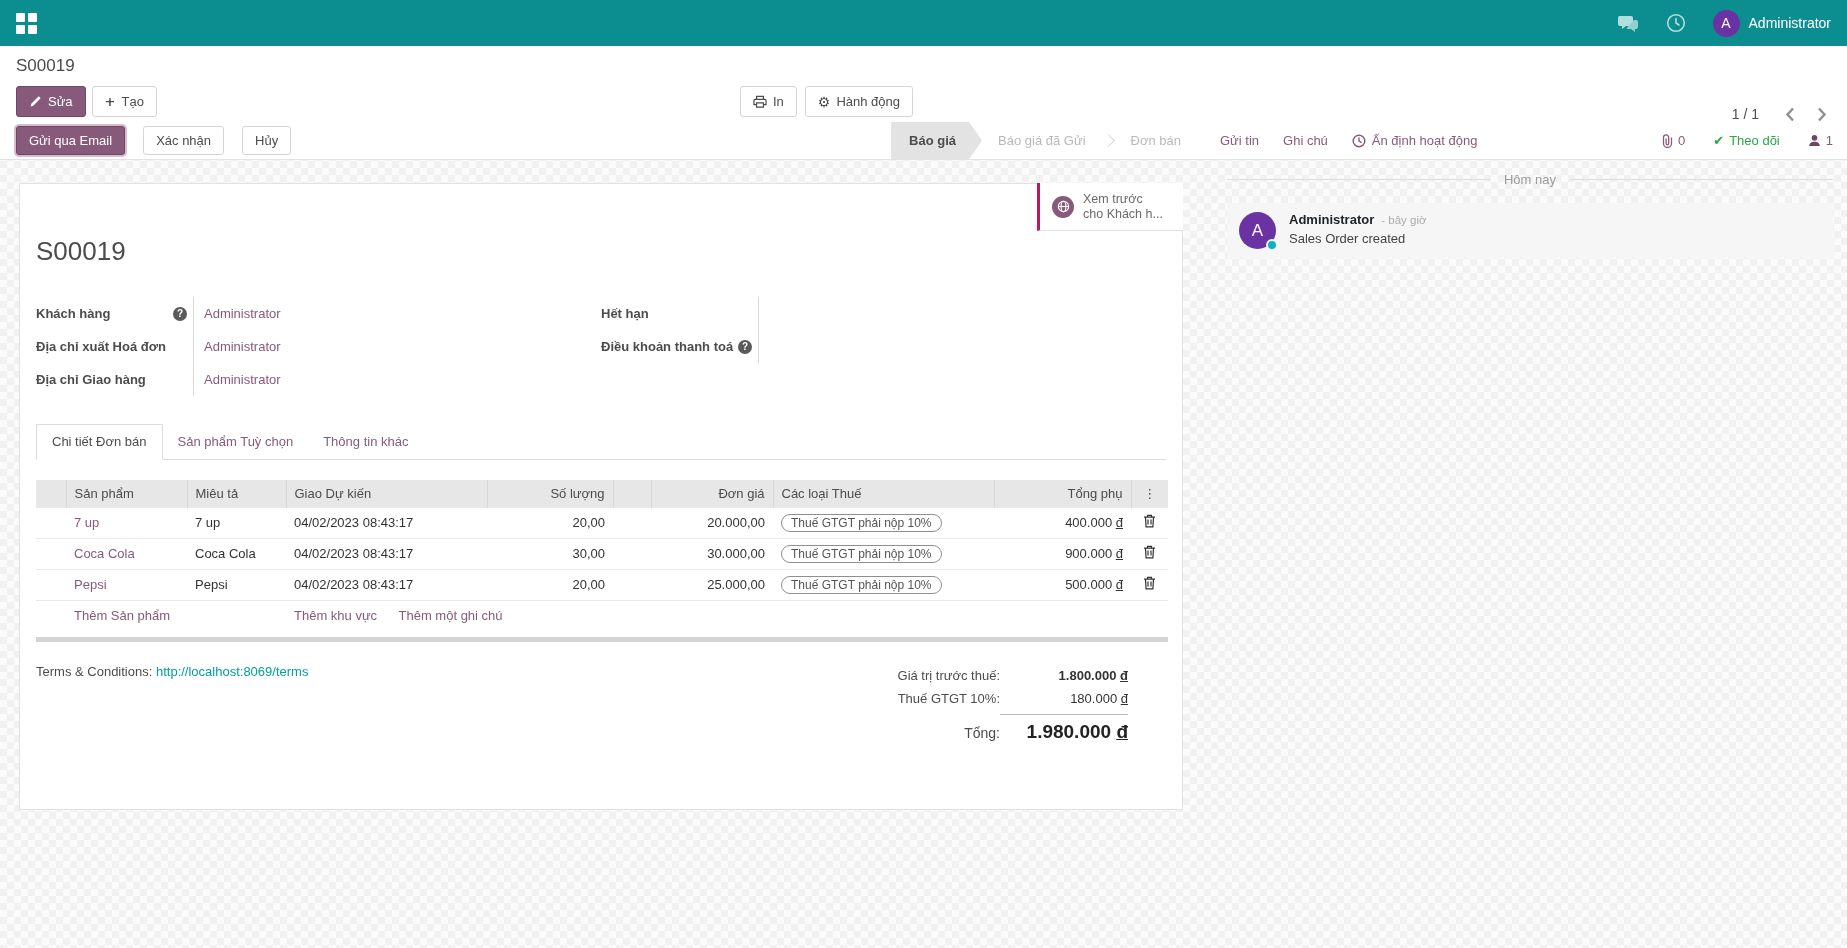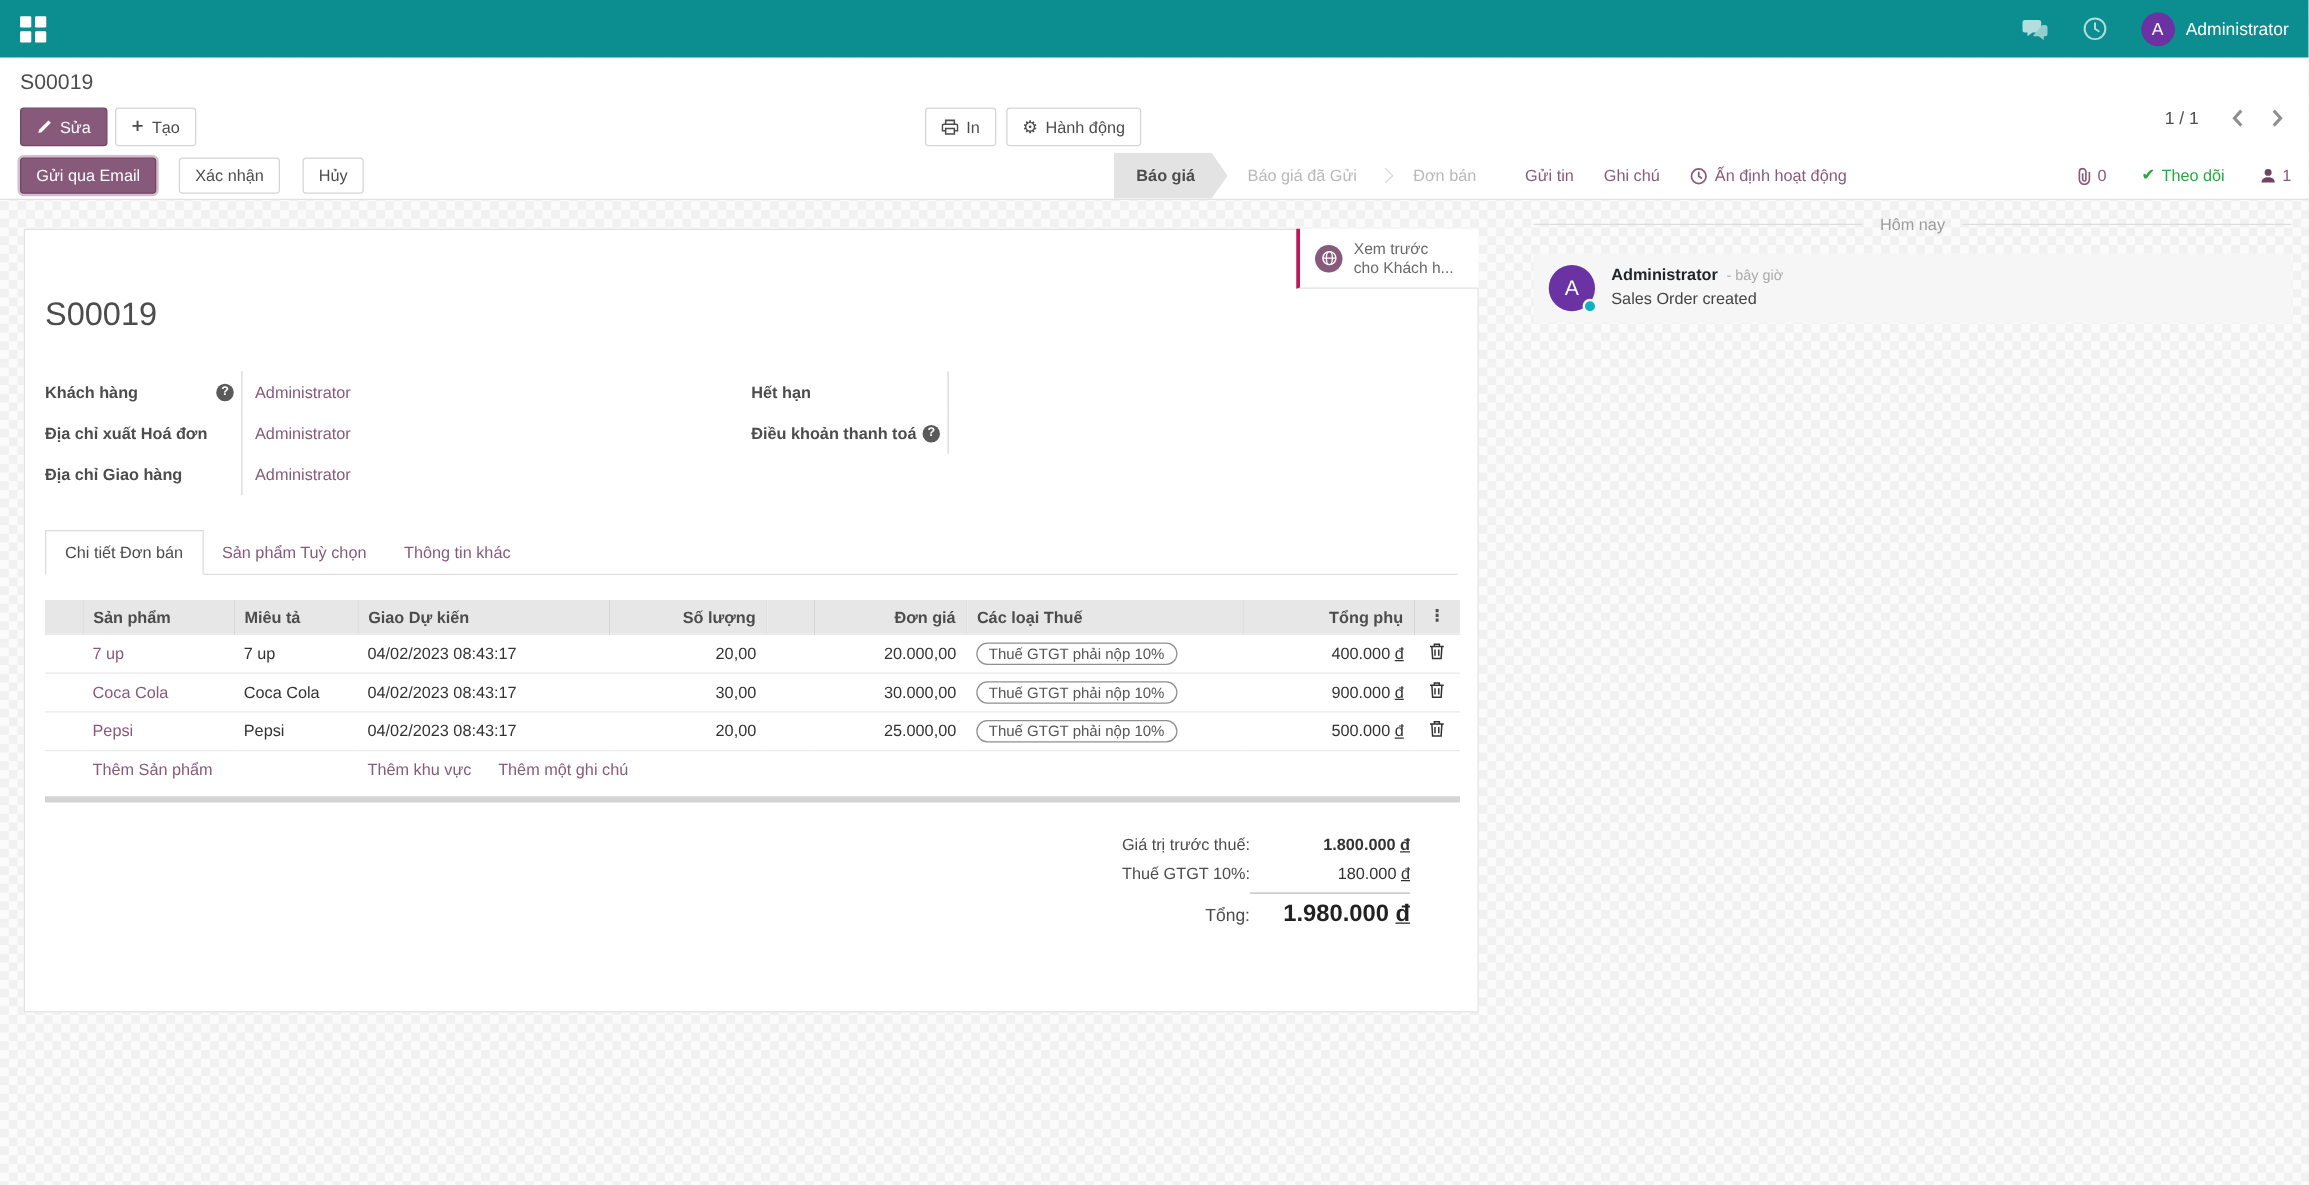--- a/index.html
+++ b/index.html
@@ -25,21 +25,21 @@
   
   .control-panel { position:absolute; top:46px; left:0; width:100%; background:#fff; }
   .breadcrumb-row { height:36px; padding:10px 16px 0; }
   .breadcrumb-title { font-size:17px; color:#4c4c4c; }
   .btn-row { height:40px; padding:4px 16px 0; position:relative; display:flex; align-items:flex-start; gap:6px; }
   .btn { display:inline-flex; align-items:center; gap:6px; height:31px; padding:0 12px;
     background:#fff; border:1px solid #d5d5d5; border-radius:3px; font-size:13px; color:#4c4c4c; cursor:pointer; }
   .btn-primary { background:#875A7B; border-color:#6d4862; color:#fff; }
   .btn-active-glow { box-shadow:0 0 0 2px #d6bccc; }
   .center-btns { position:absolute; left:740px; top:4px; display:flex; gap:8px; }
-  .pager { position:absolute; right:20px; top:4px; display:flex; align-items:center; gap:26px; color:#4c4c4c; font-size:14px; }
+  .pager { position:absolute; right:20px; top:24px; display:flex; align-items:center; gap:26px; color:#4c4c4c; font-size:14px; }
   .pager-arrows { display:flex; gap:22px; }
   .pager-arrow { cursor:pointer; display:flex; align-items:center; }
   
   .status-row { height:38px; border-bottom:1px solid #e2e2e2; position:relative; display:flex; align-items:center; padding-left:16px; }
   .status-btns { display:flex; gap:18px; }
   .status-btns .btn { height:29px; }
   .pipeline { position:absolute; right:650px; top:0; height:37px; display:flex; align-items:center; }
   .step { line-height:37px; padding:0 16px; color:#b9b9b9; font-size:13px; cursor:pointer; white-space:nowrap; }
   .step.active { background:#e3e3e3; color:#4c4c4c; font-weight:bold; padding:0 26px 0 18px;
     clip-path:polygon(0 0, calc(100% - 13px) 0, 100% 50%, calc(100% - 13px) 100%, 0 100%); }
@@ -69,21 +69,21 @@
   .help-badge { margin-left:auto; width:14px; height:14px; border-radius:50%; background:#5a5a5a; color:#fff;
     font-size:10px; font-weight:bold; display:flex; align-items:center; justify-content:center; }
   .fvalue { padding-left:10px; color:#875A7B; cursor:pointer; }
   .fvalue.empty { min-width:120px; }
   
   .tabbar { margin:28px 16px 0; border-bottom:1px solid #dcdcdc; display:flex; align-items:flex-end; }
   .tab { padding:0 15px; line-height:34px; color:#875A7B; cursor:pointer; }
   .tab.active { color:#4c4c4c; background:#fff; border:1px solid #dcdcdc; border-bottom:1px solid #fff; margin-bottom:-1px; }
   
   table.lines { margin:20px 16px 0; border-collapse:collapse; table-layout:fixed; width:1132px; font-size:13px; }
-  table.lines th { background:#e7e7e7; border-right:1px solid #d7d7d7; height:27px; font-weight:bold;
+  table.lines th { background:#e7e7e7; border-right:1px solid #d7d7d7; height:27px; font-weight:normal;
     color:#4c4c4c; text-align:left; padding:0 8px; overflow:hidden; white-space:nowrap; }
   table.lines th:last-child { border-right:none; }
   table.lines td { height:31px; padding:0 8px; border-top:1px solid #e9e9e9; color:#333; white-space:nowrap; overflow:hidden; }
   table.lines .num { text-align:right; }
   table.lines td.link { color:#875A7B; cursor:pointer; }
   .tax-pill { display:inline-block; border:1px solid #8f8f8f; border-radius:20px; padding:1px 9px;
     font-size:12px; color:#555; background:#fff; }
   .cur { text-decoration:underline; }
   .footer-links td { border-top:1px solid #e9e9e9; }
   .add-link { color:#875A7B; cursor:pointer; margin-right:0; }
@@ -380,20 +380,24 @@
           <td colspan="7">
             <span class="add-link" style="margin-right:18px">Thêm khu vực</span>
             <span class="add-link">Thêm một ghi chú</span>
           </td>
         </tr>
       </tbody>
     </table>
     <div class="table-endbar"></div>
 
     <div class="below-table">
+      <div class="terms">
+        <span>Terms &amp; Conditions:</span>
+        <span class="link">http://localhost:8069/terms</span>
+      </div>
       <div class="totals">
         <div class="trow">
           <span class="tlabel">Giá trị trước thuế:</span>
           <span class="tvalue bold"><span>1.800.000</span> <span class="cur">đ</span></span>
         </div>
         <div class="trow">
           <span class="tlabel">Thuế GTGT 10%:</span>
           <span class="tvalue"><span>180.000</span> <span class="cur">đ</span></span>
         </div>
         <div class="trow grand">

